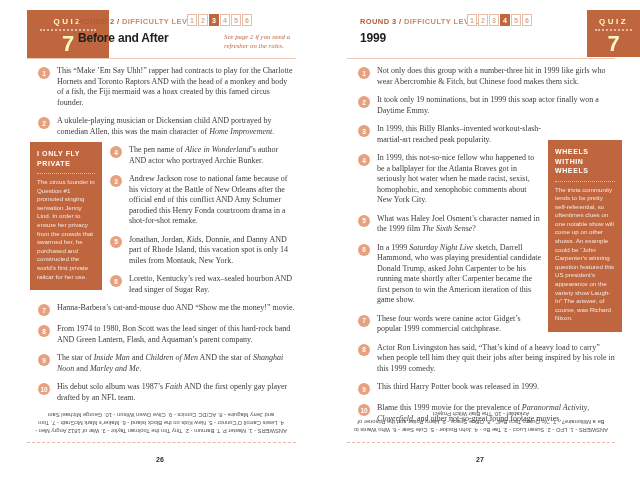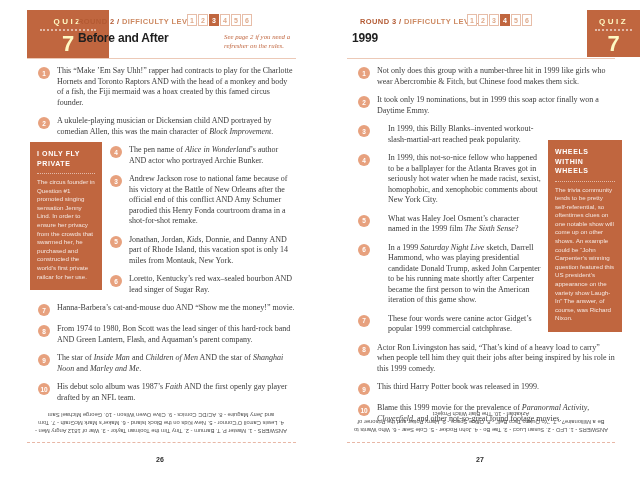--- a/index.html
+++ b/index.html
@@ -39,21 +39,21 @@
         line-height:8.5px;color:var(--orange);}
   .hrule{position:absolute;border-top:1px solid var(--rule);}
 
   .questions{position:absolute;display:flex;flex-direction:column;gap:8px;}
   .q-row{display:flex;align-items:flex-start;}
   .q-circ{flex:0 0 auto;width:12px;height:12px;border-radius:50%;background:var(--orange-light);
           color:#fff;font-size:6.5px;font-weight:bold;display:flex;align-items:center;justify-content:center;
           margin-right:7px;margin-top:1px;}
   .q-text{font-family:"Liberation Serif",serif;font-size:8px;line-height:10.5px;color:var(--ink);}
   .indent-left{margin-left:72px;}
-  .narrow-right{margin-right:74px;gap:11px;}
+  .narrow-right{margin-right:74px;}
 
   .callout{position:absolute;background:var(--orange);color:#fff;padding:7px 7px 9px;}
   .callout h4{margin:0;font-size:7px;letter-spacing:.6px;line-height:9.5px;font-weight:bold;}
   .callout .c-div{border-top:1px dotted rgba(255,255,255,.55);margin:5px 0 4px;}
   .callout p{margin:0;font-size:6.2px;line-height:8.6px;color:rgba(255,255,255,.84);}
 
   .answers{position:absolute;transform:rotate(180deg);font-size:5.8px;line-height:7.8px;
            color:#505050;text-align:center;}
   .dashrule{position:absolute;border-top:1px dashed #e8b7a6;}
   .pagenum{position:absolute;font-size:7px;font-weight:bold;color:#2e2e2e;text-align:center;left:0;width:320px;}
@@ -68,21 +68,21 @@
   #page-left .questions{left:38px;top:66px;width:258px;}
   #page-left .callout{left:30px;top:142px;width:72px;}
   #page-left .answers{left:33px;top:411px;width:256px;}
   #page-left .dashrule{left:27px;top:442px;width:269px;}
   #page-left .pagenum{top:456px;}
 
   
   #page-right .roundline{left:40px;top:17px;}
   #page-right .difficulty{left:147px;top:14px;}
   #page-right .quizbox{left:267px;top:10px;width:53px;height:47px;}
-  #page-right .title{left:32px;top:31px;text-align:center;}
+  #page-right .title{left:40px;top:31px;text-align:center;}
   #page-right .hrule{left:27px;top:58px;width:268px;}
   #page-right .questions{left:38px;top:66px;width:258px;}
   #page-right .callout{left:228px;top:140px;width:74px;}
   #page-right .answers{left:33px;top:410px;width:256px;}
   #page-right .dashrule{left:27px;top:442px;width:268px;}
   #page-right .pagenum{top:456px;}
 </style>
 </head>
 <body>
 
@@ -111,21 +111,21 @@
   <div class="note">See page 2 if you need a refresher on the rules.</div>
   <div class="hrule"></div>
 
   <div class="questions">
     <div class="q-row">
       <div class="q-circ">1</div>
       <div class="q-text">This “Make ’Em Say Uhh!” rapper had contracts to play for the Charlotte Hornets and Toronto Raptors AND with the head of a monkey and body of a fish, the Fiji mermaid was a hoax created by this famed circus founder.</div>
     </div>
     <div class="q-row">
       <div class="q-circ">2</div>
-      <div class="q-text">A ukulele-playing musician or Dickensian child AND portrayed by comedian Allen, this was the main character of <i>Block Improvement</i>.</div>
+      <div class="q-text">A ukulele-playing musician or Dickensian child AND portrayed by comedian Allen, this was the main character of <i>Home Improvement</i>.</div>
     </div>
     <div class="q-row indent-left">
       <div class="q-circ">4</div>
       <div class="q-text">The pen name of <i>Alice in Wonderland</i>’s author AND actor who portrayed Archie Bunker.</div>
     </div>
     <div class="q-row indent-left">
       <div class="q-circ">3</div>
       <div class="q-text">Andrew Jackson rose to national fame because of his victory at the Battle of New Orleans after the official end of this conflict AND Amy Schumer parodied this Henry Fonda courtroom drama in a shot-for-shot remake.</div>
     </div>
     <div class="q-row indent-left">

